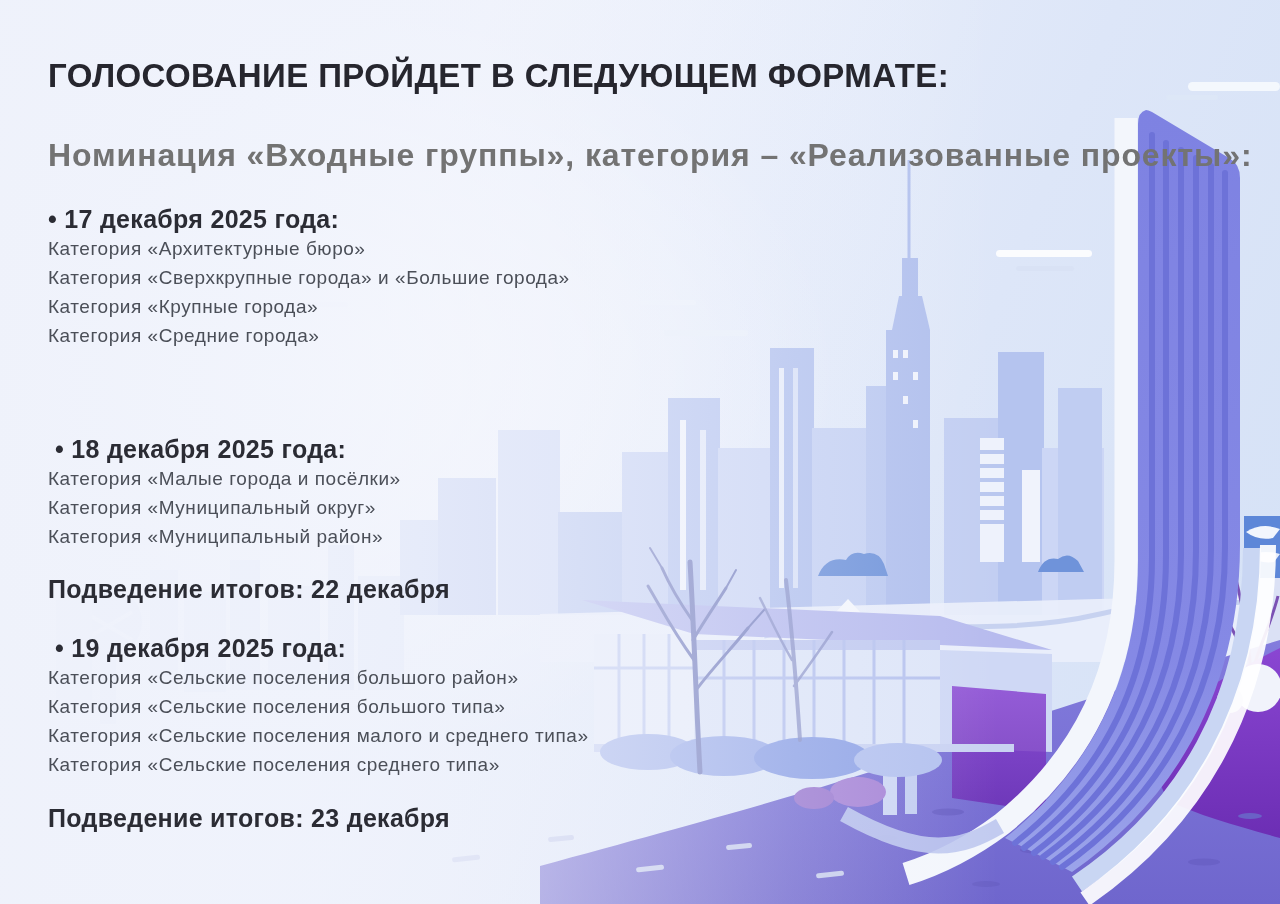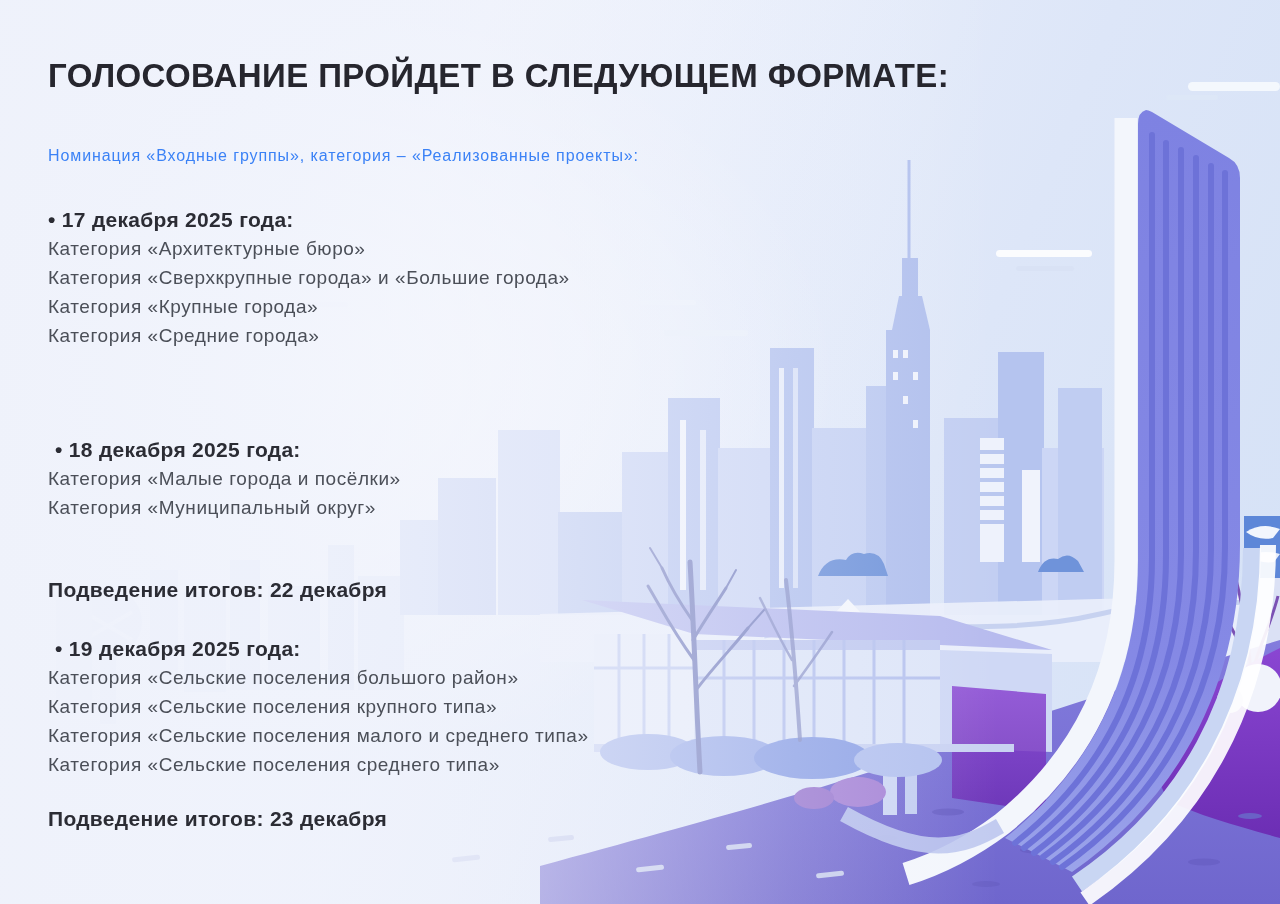--- a/index.html
+++ b/index.html
@@ -7,22 +7,22 @@
     width:1280px;height:904px;overflow:hidden;position:relative;
     font-family:"Liberation Sans",sans-serif;
     background:
       radial-gradient(900px 620px at 22% 42%, rgba(255,255,255,.85), rgba(255,255,255,0) 62%),
       linear-gradient(112deg,#e9eefb 0%,#eef2fc 30%,#dde6f8 68%,#d4e1f6 100%);
   }
   .illu{position:absolute;left:0;top:0;width:1280px;height:904px;z-index:1;pointer-events:none}
   .content{position:absolute;left:0;top:12px;width:1176px;height:904px;z-index:2}
   .blk{position:absolute;left:48px;white-space:nowrap}
   .title{font-size:33px;font-weight:700;color:#26262e;letter-spacing:.4px;line-height:36px}
-  .sub{font-size:16px;font-weight:400;color:#3b82f6;letter-spacing:.9px;line-height:29px}
-  .h{font-size:21px;font-weight:700;color:#2b2c34;letter-spacing:.3px;line-height:29px}
+  .sub{font-size:32px;font-weight:700;color:#737373;letter-spacing:.9px;line-height:29px}
+  .h{font-size:25px;font-weight:700;color:#2b2c34;letter-spacing:.3px;line-height:29px}
   .h.ind{padding-left:7px}
   .ln{font-size:19px;font-weight:400;color:#4b4f58;letter-spacing:.55px;line-height:29px}
 </style>
 </head>
 <body>
 
 <svg class="illu" viewBox="0 0 1280 904" aria-hidden="true">
   <defs>
     <linearGradient id="gGround" x1="0" y1="0" x2="0" y2="1">
       <stop offset="0" stop-color="#837cdd"></stop>
@@ -218,24 +218,25 @@
     <div class="ln">Категория «Архитектурные бюро»</div>
     <div class="ln">Категория «Сверхкрупные города» и «Большие города»</div>
     <div class="ln">Категория «Крупные города»</div>
     <div class="ln">Категория «Средние города»</div>
   </div>
 
   <div class="blk" style="top:423px">
     <div class="h ind">• 18 декабря 2025 года:</div>
     <div class="ln">Категория «Малые города и посёлки»</div>
     <div class="ln">Категория «Муниципальный округ»</div>
+    <div class="ln">Категория «Муниципальный район»</div>
   </div>
   <div class="blk h" style="top:563px">Подведение итогов: 22 декабря</div>
 
   <div class="blk" style="top:622px">
     <div class="h ind">• 19 декабря 2025 года:</div>
     <div class="ln">Категория «Сельские поселения большого район»</div>
-    <div class="ln">Категория «Сельские поселения крупного типа»</div>
+    <div class="ln">Категория «Сельские поселения большого типа»</div>
     <div class="ln">Категория «Сельские поселения малого и среднего типа»</div>
     <div class="ln">Категория «Сельские поселения среднего типа»</div>
   </div>
   <div class="blk h" style="top:792px">Подведение итогов: 23 декабря</div>
 </div>
 
 </body></html>

